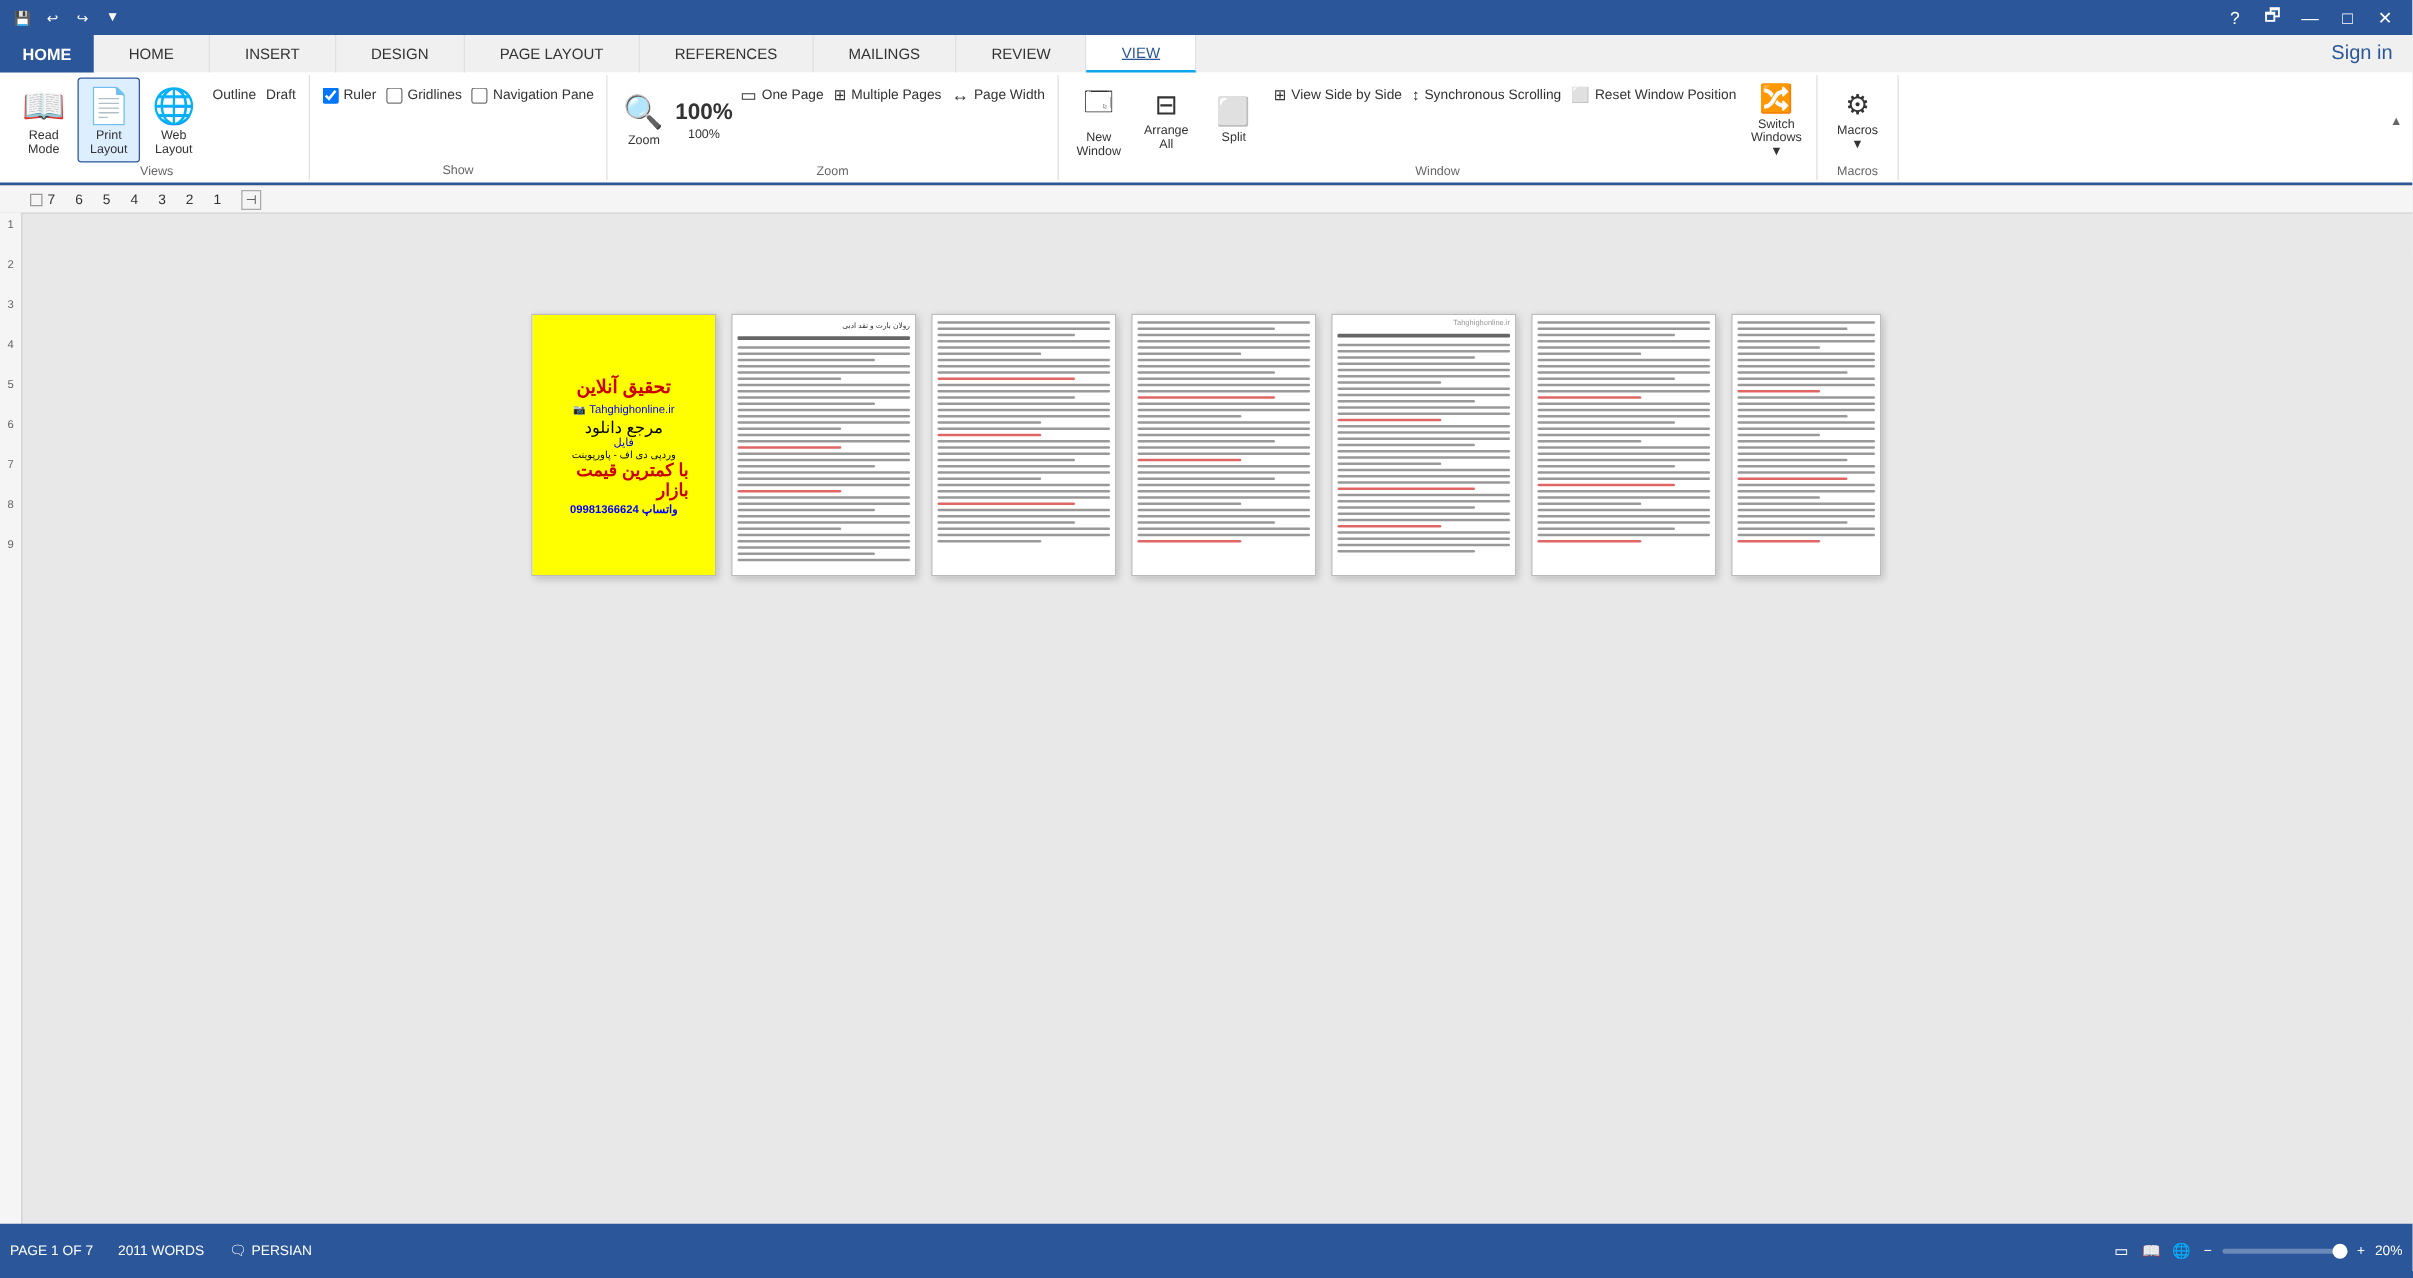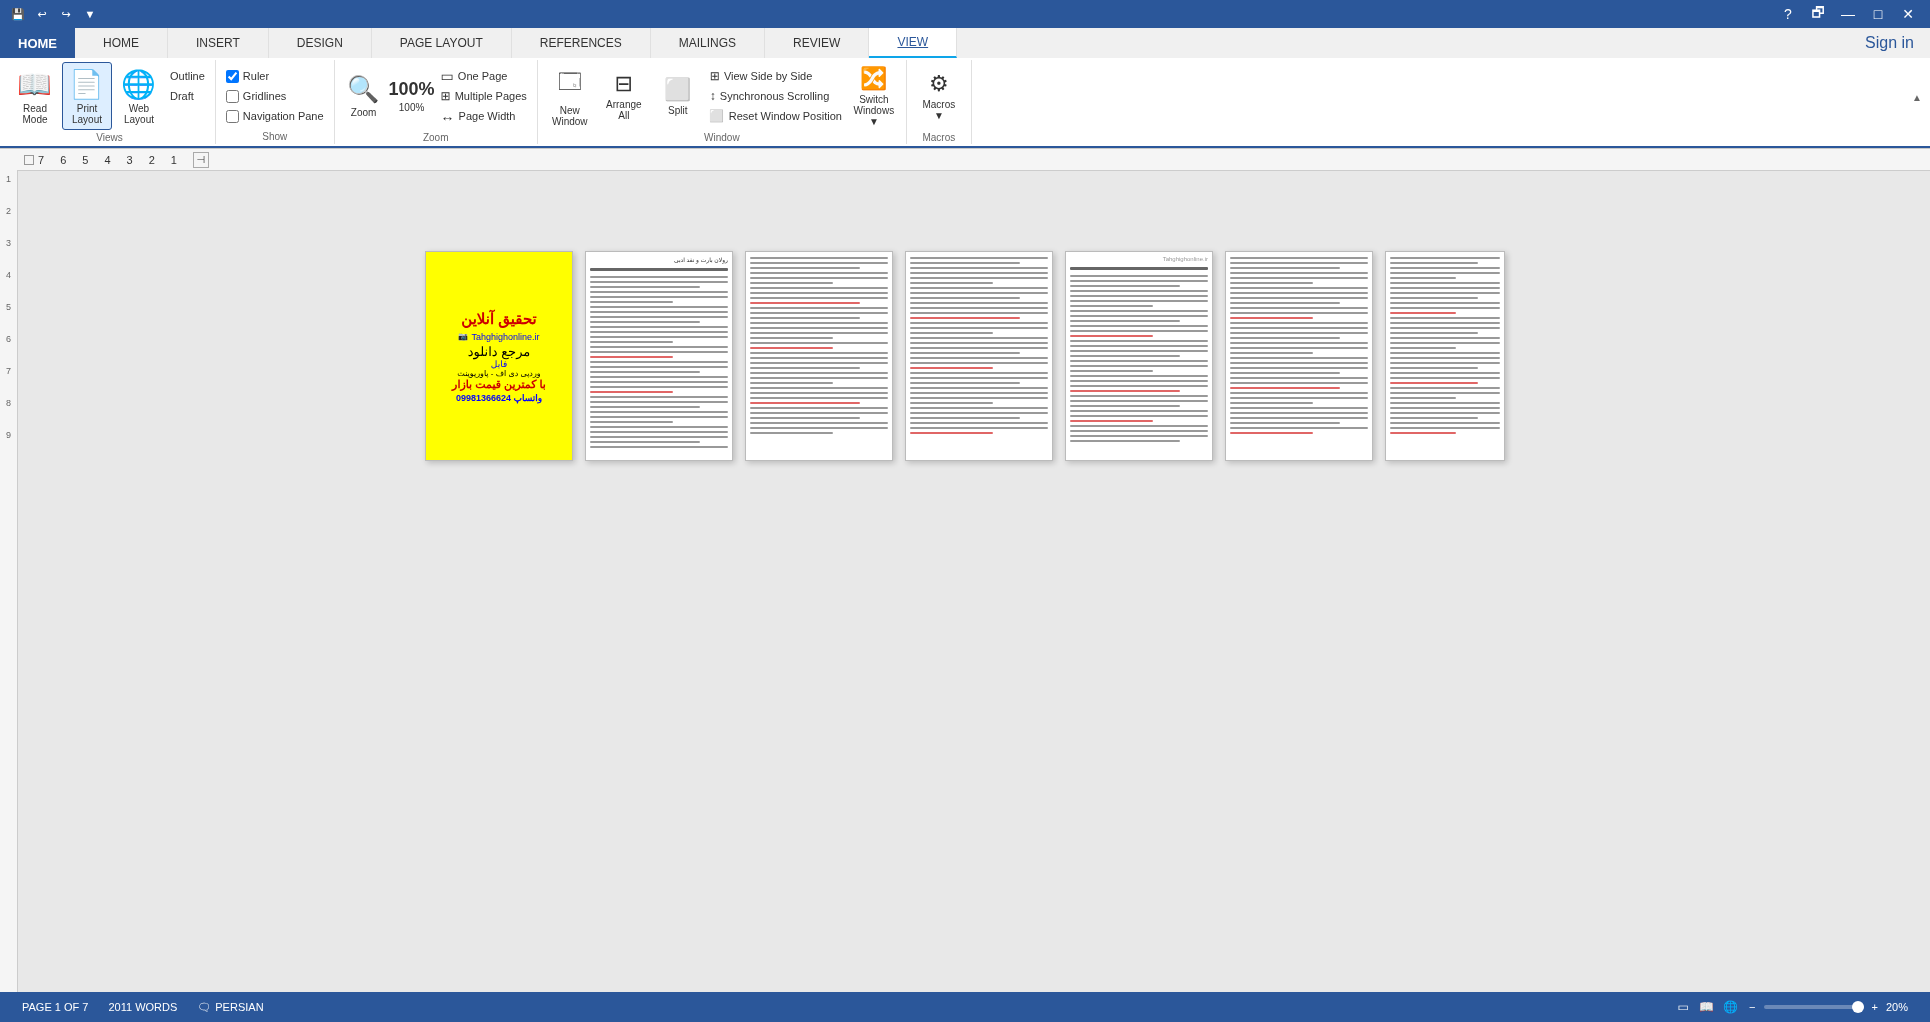--- a/index.html
+++ b/index.html
@@ -113,21 +113,21 @@
       padding: 2px 4px;
       cursor: pointer;
       border-radius: 2px;
       font-size: 11px;
       color: #333;
       white-space: nowrap;
       height: 20px;
     }
     .rb-small input[type=checkbox] { margin: 0; }
 
-    .rb-col { display: flex; flex-direction: column; justify-content: center; padding-top: 4px; }
+    .rb-col { display: flex; flex-direction: row; justify-content: center; padding-top: 4px; }
 
     
     .rb-zoom-large {
       display: flex;
       flex-direction: column;
       align-items: center;
       justify-content: center;
       width: 46px;
       height: 68px;
       cursor: pointer;
@@ -244,21 +244,21 @@
       direction: rtl;
       text-align: center;
     }
     .cover-desc {
       font-size: 8px;
       color: #000;
       direction: rtl;
       text-align: center;
     }
     .cover-price {
-      font-size: 11px;
+      font-size: 14px;
       font-weight: bold;
       color: #c00;
       direction: rtl;
       text-align: right;
     }
     .cover-phone {
       font-size: 9px;
       font-weight: bold;
       color: #00f;
       direction: ltr;
@@ -285,24 +285,24 @@
     }
     .text-line.red { background: #c00; }
     .text-line.short { width: 60%; }
     .text-line.medium { width: 80%; }
     .text-line.full { width: 100%; }
     .text-line.heading { height: 3px; background: #000; margin-bottom: 3px; }
 
     
     #status-bar {
       background: #2b579a;
-      height: 30px;
-      display: flex;
-      align-items: center;
-      padding: 0 22px;
+      height: 43px;
+      display: flex;
+      align-items: center;
+      padding: 0 8px;
       color: white;
       font-size: 11px;
       gap: 20px;
       position: absolute;
       bottom: 0;
       left: 0;
       right: 0;
     }
     #status-bar .right-items {
       margin-left: auto;

